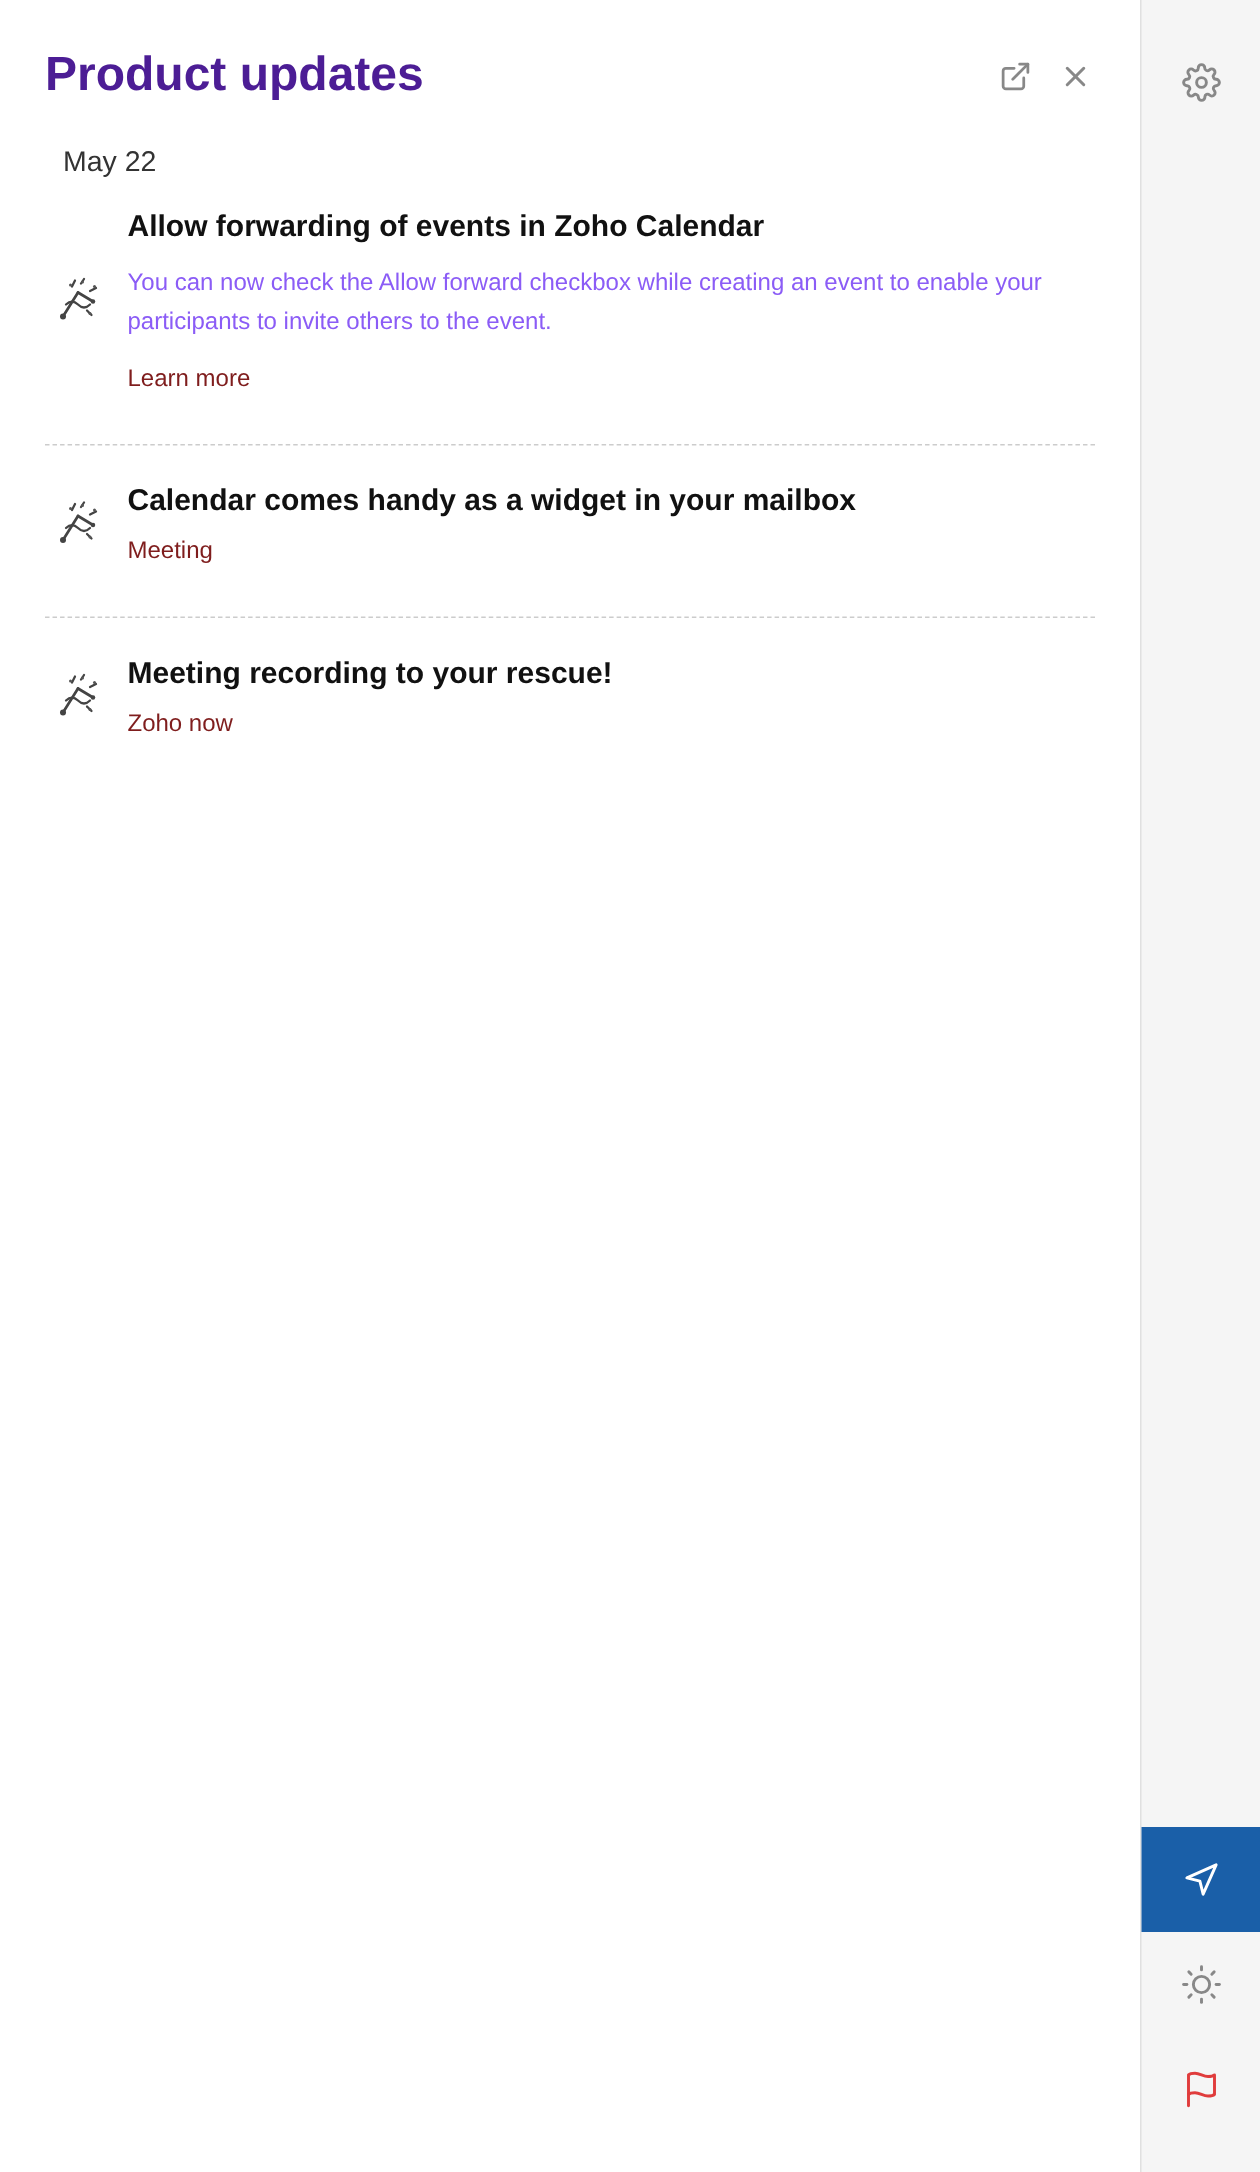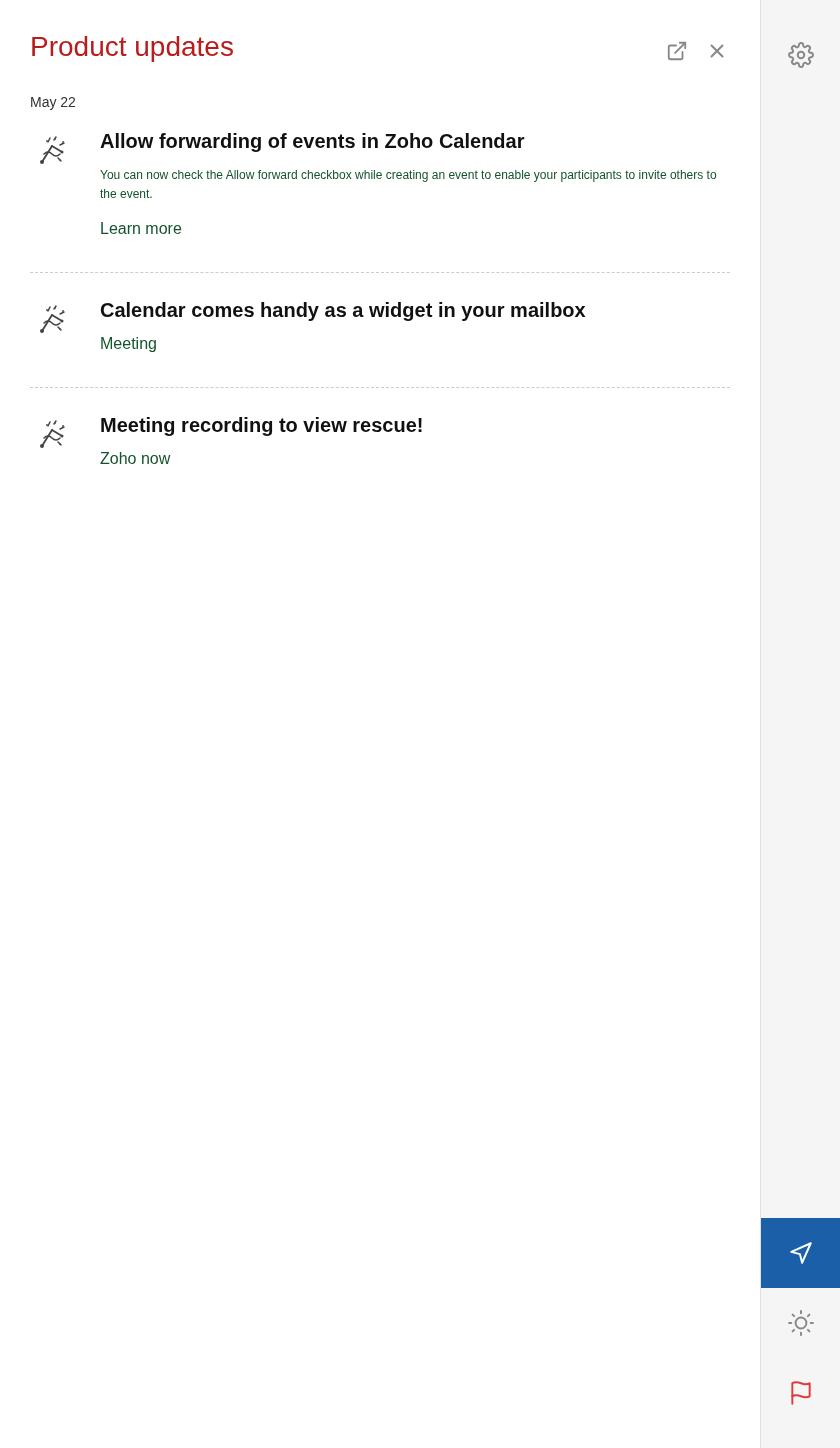--- a/index.html
+++ b/index.html
@@ -23,23 +23,23 @@
     }
 
     .header {
       display: flex;
       align-items: flex-start;
       justify-content: space-between;
       margin-bottom: 20px;
     }
 
     .header-title {
-      font-size: 28px;
-      font-weight: 400;
-      color: #b91c1c;
+      font-size: 32px;
+      font-weight: 700;
+      color: #4c1d95;
       line-height: 1.2;
     }
 
     .header-actions {
       display: flex;
       align-items: center;
       gap: 14px;
       margin-top: 8px;
     }
 
@@ -49,31 +49,32 @@
       cursor: pointer;
       color: #888;
       font-size: 20px;
       display: flex;
       align-items: center;
       justify-content: center;
       padding: 2px;
     }
 
     .section-date {
-      font-size: 14px;
+      font-size: 19px;
       color: #333;
       margin-bottom: 18px;
       margin-top: 10px;
+      margin-left: 12px;
     }
 
     .update-item {
       display: flex;
       flex-direction: row;
-      align-items: flex-start;
-      gap: 26px;
+      align-items: center;
+      gap: 11px;
       margin-bottom: 24px;
     }
 
     .update-icon {
       width: 44px;
       height: 44px;
       flex-shrink: 0;
       display: flex;
       align-items: center;
       justify-content: center;
@@ -91,28 +92,28 @@
 
     .update-title {
       font-size: 20px;
       font-weight: 700;
       color: #111;
       line-height: 1.3;
       margin-bottom: 12px;
     }
 
     .update-body {
-      font-size: 12px;
-      color: #14532d;
+      font-size: 16px;
+      color: #8b5cf6;
       line-height: 1.6;
       margin-bottom: 16px;
     }
 
     .update-link {
-      color: #14532d;
+      color: #7f1d1d;
       font-size: 16px;
       text-decoration: none;
       cursor: pointer;
       display: inline-block;
     }
 
     .divider {
       border: none;
       border-top: 1px dashed #ccc;
       margin: 10px 0 24px 0;
@@ -252,21 +253,21 @@
         <line x1="26" y1="11" x2="30" y2="9" stroke="#444" stroke-width="1.5" stroke-linecap="round"></line>
         <line x1="24" y1="24" x2="27" y2="27" stroke="#444" stroke-width="1.5" stroke-linecap="round"></line>
         <circle cx="13" cy="7" r="1" fill="#555"></circle>
         <circle cx="21" cy="5" r="1" fill="#555"></circle>
         <circle cx="29" cy="8" r="1" fill="#555"></circle>
         <circle cx="26" cy="26" r="1" fill="#555"></circle>
         <path d="M10 20 Q14 16 18 20 Q22 24 26 20" stroke="#444" stroke-width="1.5" fill="none" stroke-linecap="round"></path>
       </svg>
     </div>
     <div class="update-content">
-      <div class="update-title">Meeting recording to view rescue!</div>
+      <div class="update-title">Meeting recording to your rescue!</div>
       <a class="update-link" href="#">Zoho now</a>
     </div>
   </div>
 
 </div>
 
 <div class="sidebar">
 
   <button class="sidebar-btn" title="Settings">
     <svg width="26" height="26" viewBox="0 0 24 24" fill="none" stroke="#888" stroke-width="1.8" stroke-linecap="round" stroke-linejoin="round">

